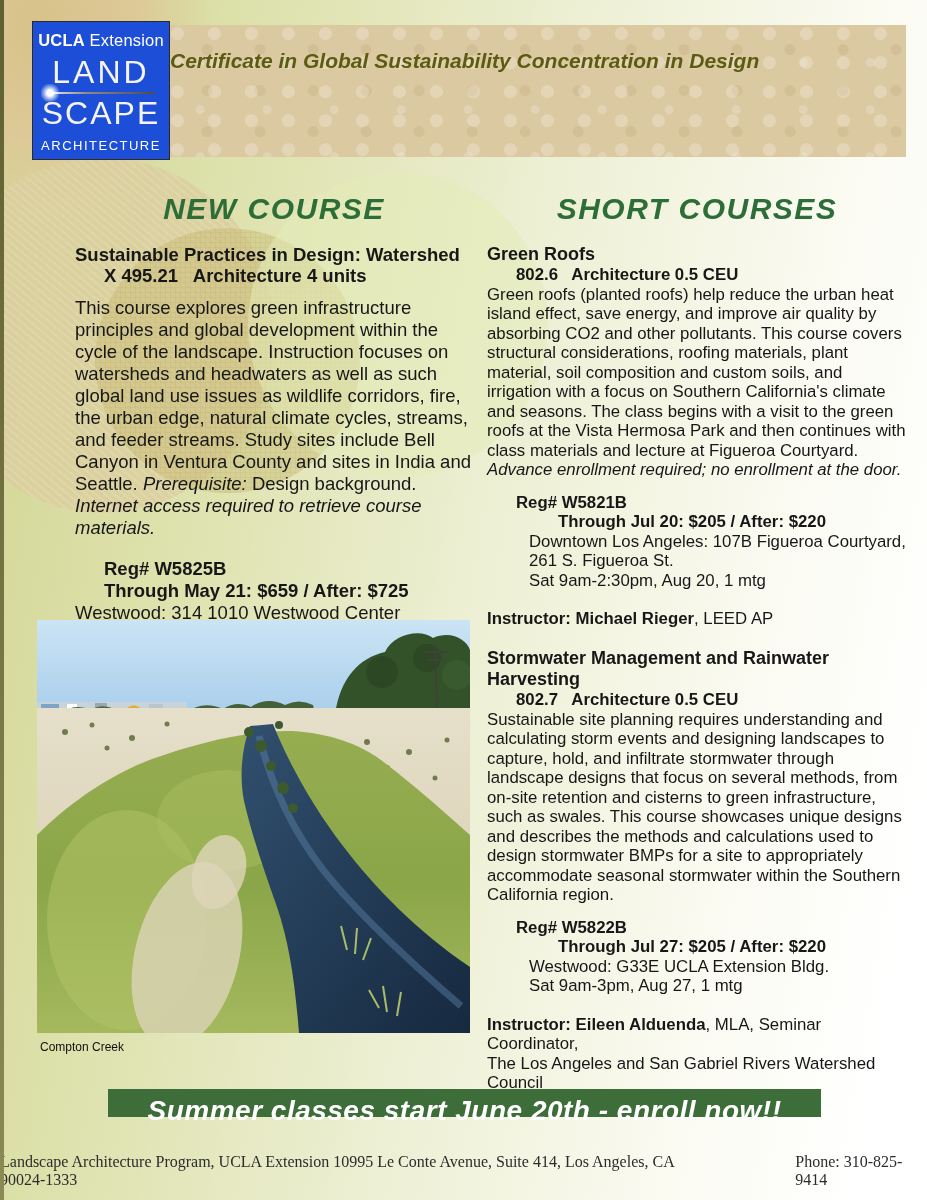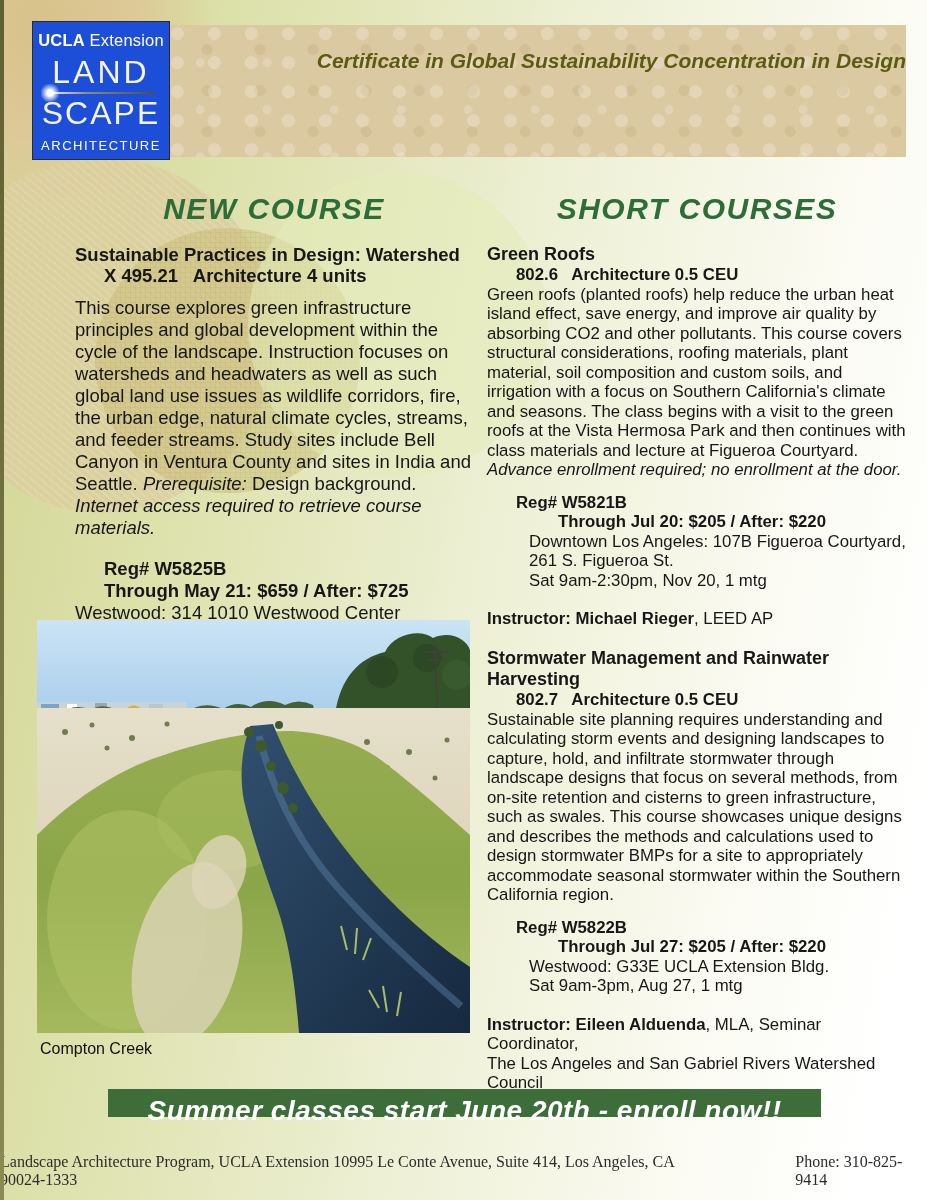--- a/index.html
+++ b/index.html
@@ -27,21 +27,21 @@
   .logo-top b{font-weight:bold;}
   .logo-land{font-size:32px;letter-spacing:3px;margin-top:4px;color:#f4f3ef;}
   .logo-div{position:relative;height:2px;margin:1px 14px 1px 18px;
     background:linear-gradient(to right,#e8e8e8,#8a8a8a 35%,#4c4c4c);}
   .logo-star{position:absolute;left:-10px;top:-8px;width:18px;height:18px;
     background:radial-gradient(circle,#ffffff 0 3px,rgba(255,255,255,.55) 6px,rgba(255,255,255,0) 10px);}
   .logo-scape{font-size:32px;letter-spacing:2px;color:#f4f3ef;}
   .logo-arch{font-size:13px;letter-spacing:1.5px;margin-top:6px;}
   
   .header-band{position:absolute;left:170px;top:25px;width:736px;height:132px;z-index:1;
-    background-color:#dbc9a2;text-align:right;
+    background-color:#dbc9a2;text-align:left;
     background-image:
       radial-gradient(circle at 20% 30%,rgba(255,255,255,.22) 0 6px,rgba(0,0,0,0) 7px),
       radial-gradient(circle at 70% 60%,rgba(166,138,88,.16) 0 5px,rgba(0,0,0,0) 6px),
       radial-gradient(circle at 45% 80%,rgba(255,255,255,.18) 0 4px,rgba(0,0,0,0) 5px);
     background-size:37px 29px,53px 41px,67px 47px;}
   .cert-line{margin-top:24px;font-size:21px;font-weight:bold;font-style:italic;color:#5b5c12;}
   .main-title{margin-top:13px;font-size:39px;font-weight:bold;color:#6f6e15;
     text-decoration:underline;text-underline-offset:6px;letter-spacing:-.5px;}
   
   .sec-heading{position:absolute;font-size:30px;font-weight:bold;font-style:italic;
@@ -56,21 +56,21 @@
   .bold{font-weight:bold;margin-left:29px;}
   .prewrap{white-space:pre-wrap;}
   .it{font-style:italic;}
   .ctitle{font-weight:bold;font-size:18.5px;line-height:21px;white-space:pre-line;}
   .ctitle-sm{font-weight:bold;font-size:18px;line-height:21px;white-space:pre-line;}
   .gap10{height:10px;}.gap14{height:13px;}.gap19{height:19px;}.gap22{height:22px;}
   .indent{margin-left:42px;}
   .instr-bold{font-weight:bold;}
   
   .photo{position:absolute;left:37px;top:620px;width:433px;height:413px;z-index:2;overflow:hidden;}
-  .caption{position:absolute;left:40px;top:1040px;font-size:16px;color:#101010;z-index:2;}
+  .caption{position:absolute;left:40px;top:1040px;font-size:12px;color:#101010;z-index:2;}
   
   .banner{position:absolute;left:108px;top:1089px;width:713px;height:28px;background:#3d6d38;
     color:#ffffff;font-size:28px;font-weight:bold;font-style:italic;text-align:center;
     line-height:44px;z-index:2;letter-spacing:.5px;}
   
   .footer{position:absolute;left:0;top:1153px;width:927px;display:flex;justify-content:center;
     gap:80px;font-family:"Liberation Serif",serif;font-size:16px;color:#2c2c2c;z-index:2;}
 </style>
 </head>
 <body>
@@ -116,21 +116,21 @@
 <div class="col col-right">
   <div class="ctitle-sm">Green Roofs</div>
   <div class="bold prewrap">802.6   Architecture 0.5 CEU</div>
   <div><span>Green roofs (planted roofs) help reduce the urban heat island effect, save energy, and improve air quality by absorbing CO2 and other pollutants. This course covers structural considerations, roofing materials, plant material, soil composition and custom soils, and irrigation with a focus on Southern California's climate and seasons.  The class begins with a visit to the green roofs at the Vista Hermosa Park and then continues with class materials and lecture at Figueroa Courtyard. </span><span class="it">Advance enrollment required; no enrollment at the door.</span></div>
   <div class="gap14"></div>
   <div class="bold">Reg# W5821B</div>
   <div class="indent">
     <div class="bold">Through Jul 20: $205 / After: $220</div>
     <div class="prewrap">Downtown Los Angeles: 107B Figueroa Courtyard,
 261 S. Figueroa St.
-Sat 9am-2:30pm, Nov 20, 1 mtg</div>
+Sat 9am-2:30pm, Aug 20, 1 mtg</div>
   </div>
   <div class="gap19"></div>
   <div><span class="instr-bold">Instructor:  Michael Rieger</span><span>, LEED AP</span></div>
 </div>
 
 <div class="col col-right2">
   <div class="ctitle-sm">Stormwater Management and Rainwater
 Harvesting</div>
   <div class="bold prewrap">802.7   Architecture 0.5 CEU</div>
   <div><span>Sustainable site planning requires understanding and calculating storm events and designing landscapes to capture, hold, and infiltrate stormwater through landscape designs that focus on several methods, from on-site retention and cisterns to green infrastructure, such as swales.  This course showcases unique designs and describes the methods and calculations used to design stormwater BMPs for a site to appropriately accommodate seasonal stormwater within the Southern California region.</span></div>

